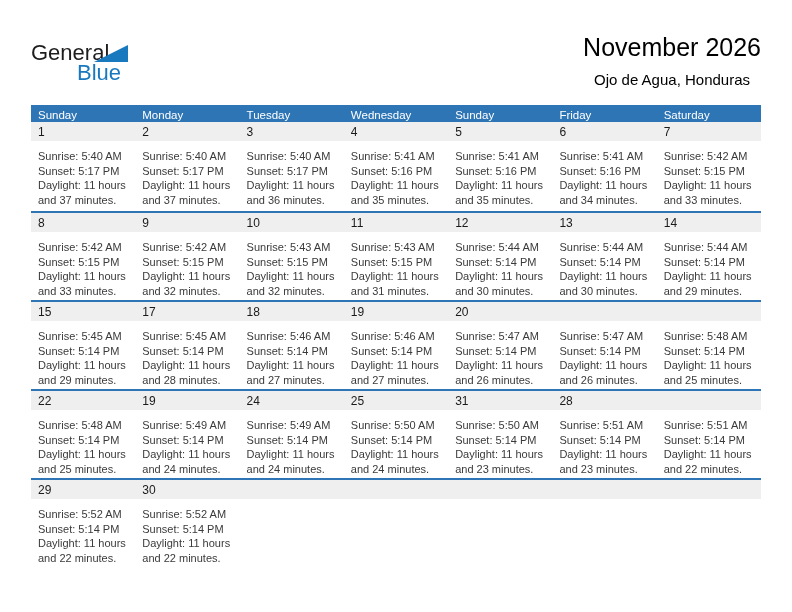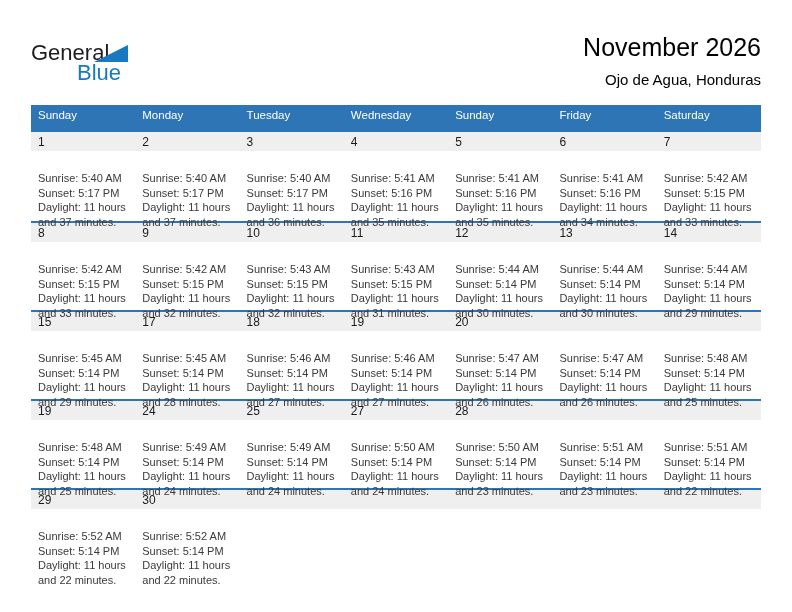--- a/index.html
+++ b/index.html
@@ -18,44 +18,44 @@
   }
   .logo { position: absolute; left: 31px; top: 40px; width: 120px; height: 48px; }
   .logo-word1 { position: absolute; left: 0; top: 0; font-size: 22px; color: #1D1D1F; }
   .logo-triangle {
     position: absolute; left: 63px; top: 5px; width: 34px; height: 17px;
     background: var(--logo-blue);
     clip-path: polygon(0 100%, 100% 100%, 100% 0);
   }
   .logo-word2 { position: absolute; left: 46px; top: 20px; font-size: 22px; color: var(--logo-blue); }
 
-  .title-block { position: absolute; right: 31px; top: 33px; text-align: right; }
+  .title-block { position: absolute; right: 31px; top: 33px; text-align: center; }
   .page-title { font-size: 25px; font-weight: 400; color: #000; }
   .page-subtitle { font-size: 15px; font-weight: 400; color: #000; margin-top: 9px; }
 
   .calendar { position: absolute; left: 31px; top: 105px; width: 730px; }
   .weekday-header {
     display: grid; grid-template-columns: repeat(7, 1fr);
-    background: var(--header-bg); height: 27px;
+    background: var(--header-bg); height: 17px;
   }
   .weekday-header > div {
     color: #fff; font-size: 11.5px; line-height: 21px; padding-left: 7px;
     overflow: hidden; white-space: nowrap;
   }
   .week { height: 89px; border-top: 2px solid var(--separator); }
   .week:first-child { border-top: none; }
   .band {
     height: 19px; background: var(--band-bg);
     display: grid; grid-template-columns: repeat(7, 1fr);
   }
   .band > div { font-size: 12px; color: #1A1A1A; padding: 3px 0 0 7px; }
   .details { display: grid; grid-template-columns: repeat(7, 1fr); }
   .details > div {
     font-size: 11px; color: var(--body-text);
-    line-height: 14.6px; padding: 20px 4px 0 7px;
+    line-height: 14.6px; padding: 8px 4px 0 7px;
     white-space: nowrap; overflow: hidden;
   }
 </style>
 </head>
 <body>
 
 <div class="logo">
   <span class="logo-word1">General</span>
   <span class="logo-triangle"></span>
   <span class="logo-word2">Blue</span>
@@ -235,24 +235,25 @@
           <div>
             <div>Sunrise: 5:48 AM</div>
             <div>Sunset: 5:14 PM</div>
             <div>Daylight: 11 hours</div>
             <div>and 25 minutes.</div>
           </div>
         </div>
       </div>
       <div class="week">
         <div class="band">
+          <div>22</div>
           <div>19</div>
           <div>24</div>
           <div>25</div>
-          <div>27</div>
+          <div>31</div>
           <div>28</div>
         </div>
         <div class="details">
           <div>
             <div>Sunrise: 5:48 AM</div>
             <div>Sunset: 5:14 PM</div>
             <div>Daylight: 11 hours</div>
             <div>and 25 minutes.</div>
           </div>
           <div>

